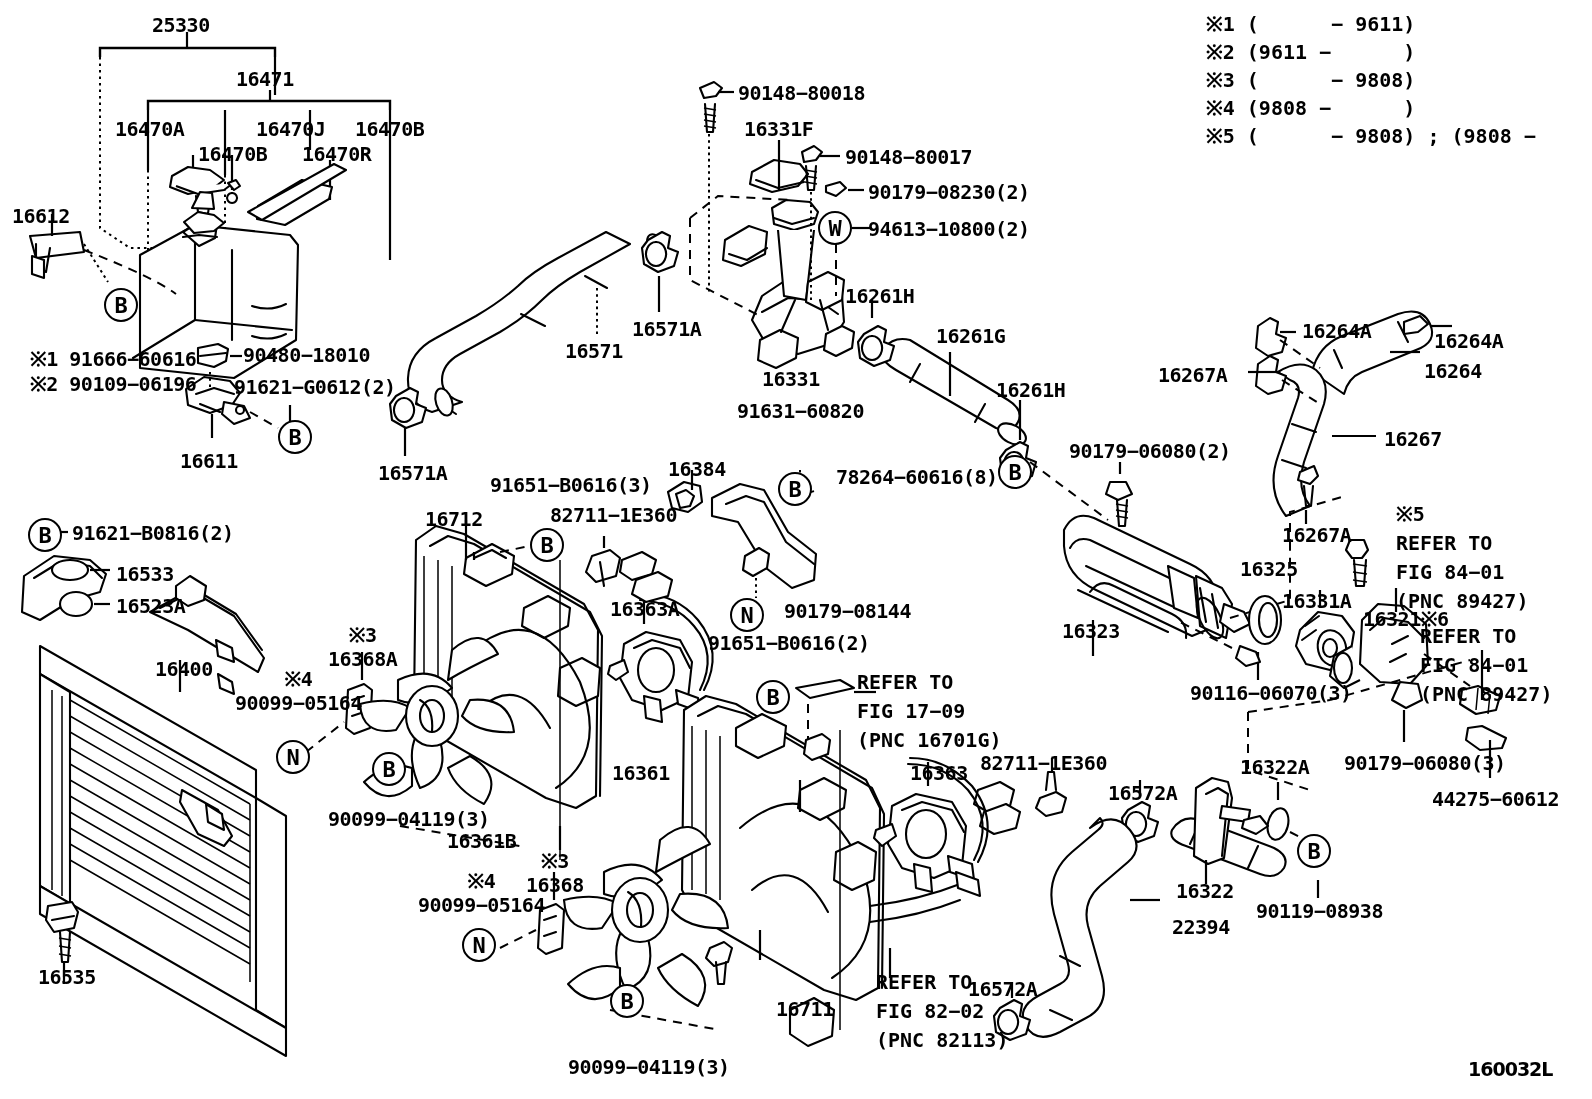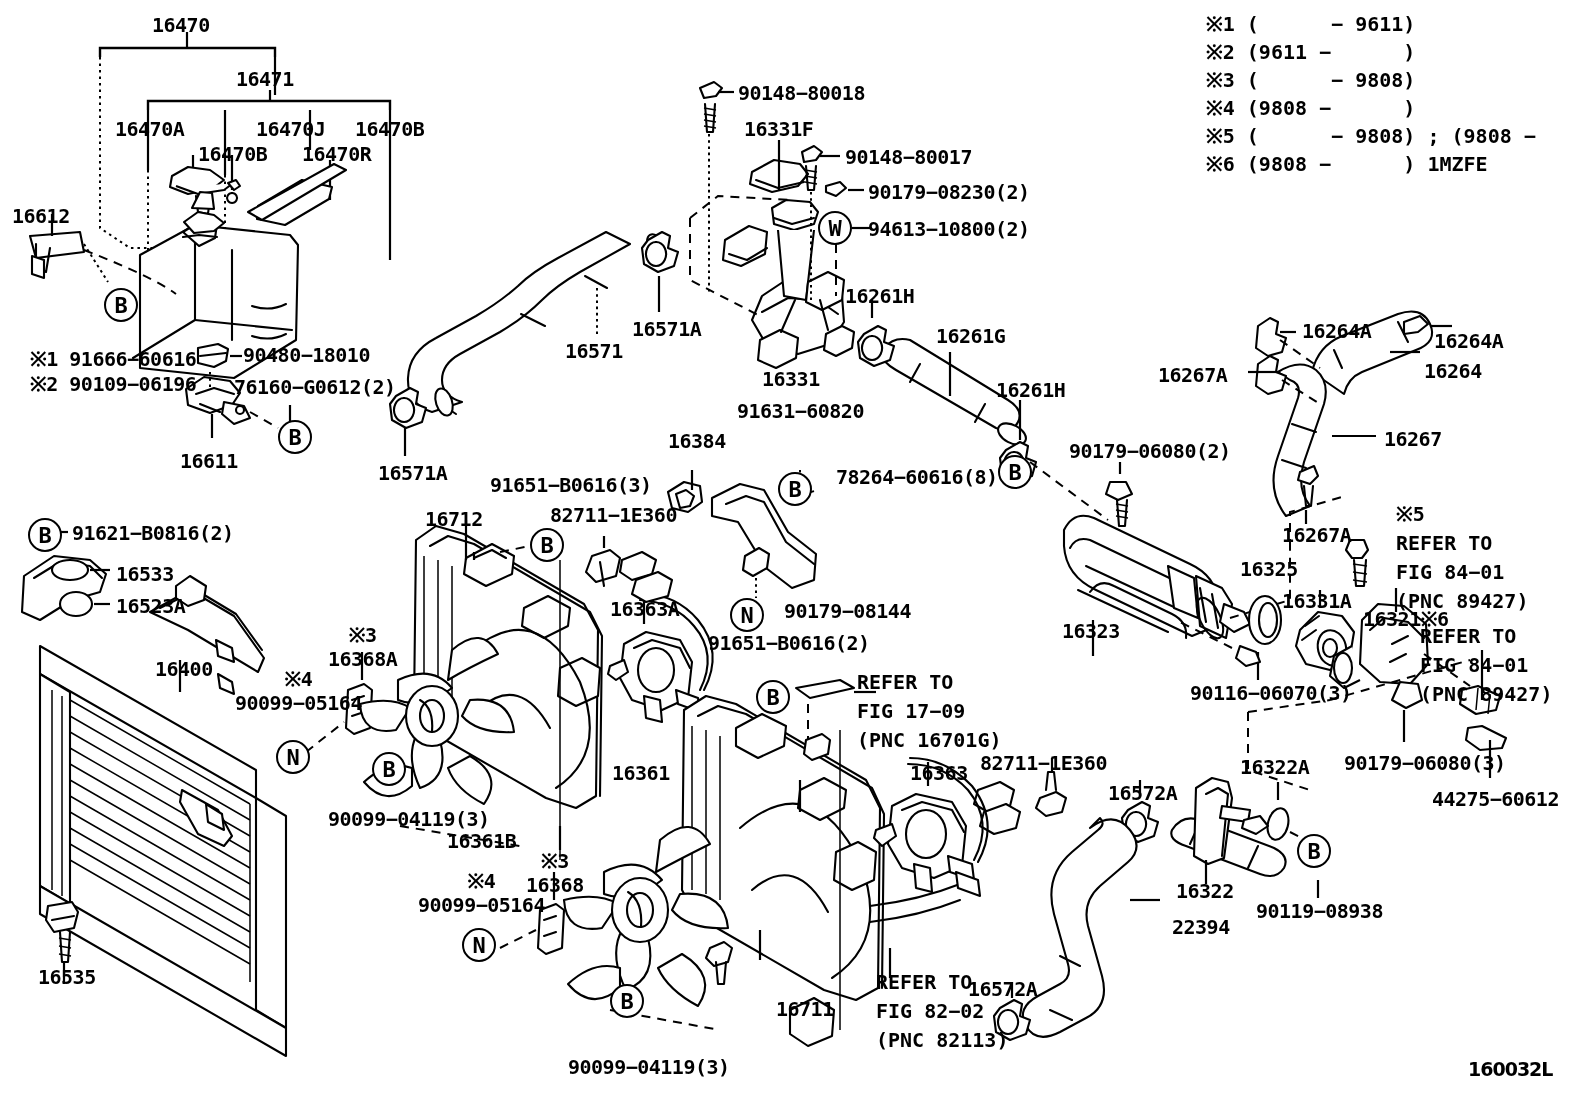--- a/index.html
+++ b/index.html
@@ -423,51 +423,51 @@
   <path class="solidlead" d="M854 692 L876 692"></path>
   <path class="dash" d="M808 704 L808 748"></path>
 
   <path class="sf" d="M806 740 l16 -6 8 6 -2 14 -16 6 -8 -6 z"></path>
   <path class="solidlead" d="M890 978 L890 948"></path>
 
   <path class="sf" d="M710 948 l14 -6 8 6 -4 14 -14 4 -8 -8 z"></path>
   <path class="s" d="M716 962 l2 22 6 0 2 -22"></path>
 </svg>
 
-<div class="lbl" style="left:152px;top:14px">16470</div>
+<div class="lbl" style="left:152px;top:14px">25330</div>
 <div class="lbl" style="left:236px;top:68px">16471</div>
 <div class="lbl" style="left:115px;top:118px">16470A</div>
 <div class="lbl" style="left:198px;top:143px">16470B</div>
 <div class="lbl" style="left:256px;top:118px">16470J</div>
 <div class="lbl" style="left:355px;top:118px">16470B</div>
 <div class="lbl" style="left:302px;top:143px">16470R</div>
 
 <div class="lbl" style="left:12px;top:205px">16612</div>
 <div class="lbl" style="left:30px;top:348px">※1 91666−60616</div>
 <div class="lbl" style="left:30px;top:373px">※2 90109−06196</div>
 <div class="lbl" style="left:243px;top:344px">90480−18010</div>
-<div class="lbl" style="left:234px;top:376px">76160−G0612(2)</div>
+<div class="lbl" style="left:234px;top:376px">91621−G0612(2)</div>
 <div class="lbl" style="left:180px;top:450px">16611</div>
 
 <div class="lbl" style="left:378px;top:462px">16571A</div>
 <div class="lbl" style="left:565px;top:340px">16571</div>
 <div class="lbl" style="left:632px;top:318px">16571A</div>
 
 <div class="lbl" style="left:738px;top:82px">90148−80018</div>
 <div class="lbl" style="left:744px;top:118px">16331F</div>
 <div class="lbl" style="left:845px;top:146px">90148−80017</div>
 <div class="lbl" style="left:868px;top:181px">90179−08230(2)</div>
 <div class="lbl" style="left:868px;top:218px">94613−10800(2)</div>
 <div class="lbl" style="left:845px;top:285px">16261H</div>
 <div class="lbl" style="left:936px;top:325px">16261G</div>
 <div class="lbl" style="left:996px;top:379px">16261H</div>
 <div class="lbl" style="left:762px;top:368px">16331</div>
 
 <div class="lbl" style="left:737px;top:400px">91631−60820</div>
-<div class="lbl" style="left:668px;top:430px">16384</div>
+<div class="lbl" style="left:668px;top:458px">16384</div>
 <div class="lbl" style="left:836px;top:466px">78264−60616(8)</div>
 <div class="lbl" style="left:1069px;top:440px">90179−06080(2)</div>
 <div class="lbl" style="left:1062px;top:620px">16323</div>
 <div class="lbl" style="left:784px;top:600px">90179−08144</div>
 <div class="lbl" style="left:708px;top:632px">91651−B0616(2)</div>
 <div class="lbl" style="left:490px;top:474px">91651−B0616(3)</div>
 <div class="lbl" style="left:550px;top:504px">82711−1E360</div>
 <div class="lbl" style="left:425px;top:508px">16712</div>
 <div class="lbl" style="left:610px;top:598px">16363A</div>
 
@@ -539,17 +539,16 @@
 <div class="circ" style="left:462px;top:928px">N</div>
 <div class="circ" style="left:610px;top:984px">B</div>
 
 <div class="circ" style="left:1297px;top:834px">B</div>
 
 <div class="note" style="left:1206px;top:10px">※1 (      − 9611)</div>
 <div class="note" style="left:1206px;top:38px">※2 (9611 −      )</div>
 <div class="note" style="left:1206px;top:66px">※3 (      − 9808)</div>
 <div class="note" style="left:1206px;top:94px">※4 (9808 −      )</div>
 <div class="note" style="left:1206px;top:122px">※5 (      − 9808) ; (9808 −      ) 2MZFE</div>
-<div class="note" style="left:1206px;top:150px">※6 (9808 −      ) 1MZFE</div>
 
 <div class="code" style="left:1468px;top:1058px">160032L</div>
 
 </div>
 
 </body></html>

